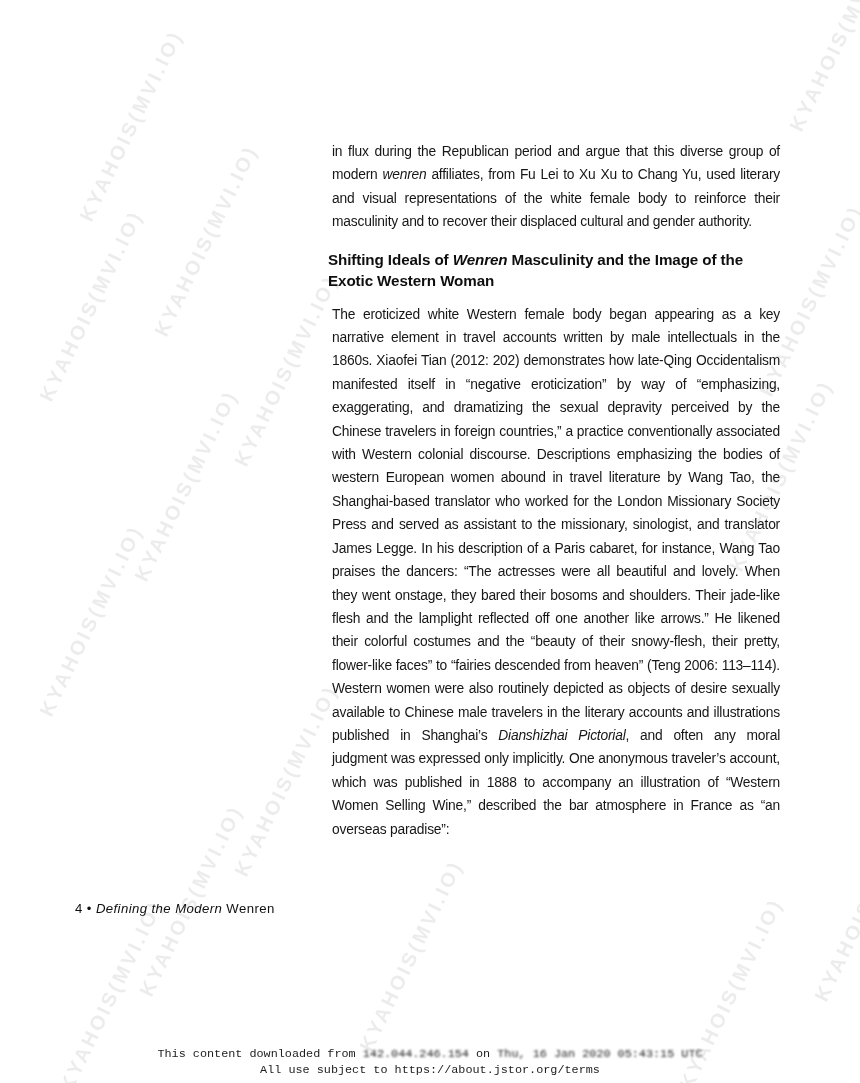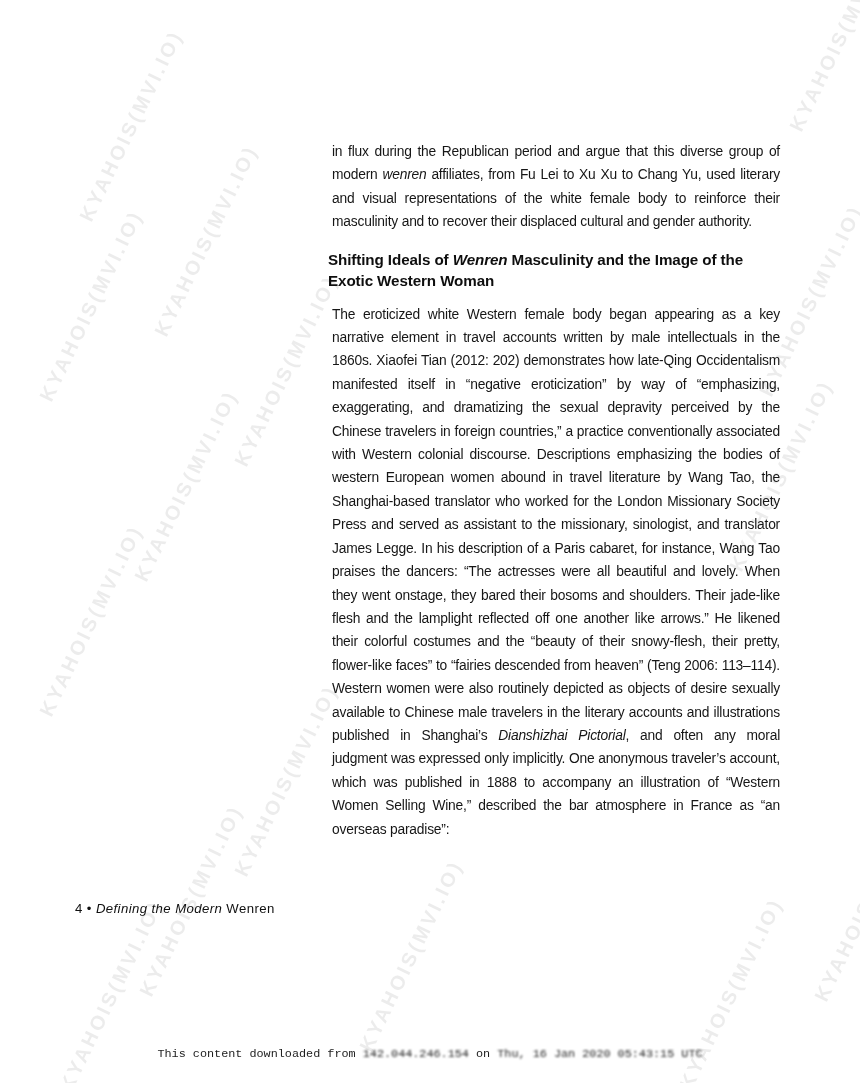--- a/index.html
+++ b/index.html
@@ -94,15 +94,16 @@
   <div class="main">
     <p class="para"><span>in flux during the Republican period and argue that this diverse group of modern </span><span class="it">wenren</span><span> affiliates, from Fu Lei to Xu Xu to Chang Yu, used literary and visual representations of the white female body to reinforce their masculinity and to recover their displaced cultural and gender authority.</span></p>
     <h2 class="heading"><span>Shifting Ideals of </span><span class="it">Wenren</span><span> Masculinity and the Image of the Exotic Western Woman</span></h2>
     <p class="para"><span>The eroticized white Western female body began appearing as a key narrative element in travel accounts written by male intellectuals in the 1860s. Xiaofei Tian (2012: 202) demonstrates how late-Qing Occidentalism manifested itself in “negative eroticization” by way of “emphasizing, exaggerating, and dramatizing the sexual depravity perceived by the Chinese travelers in foreign countries,” a practice conventionally associated with Western colonial discourse. Descriptions emphasizing the bodies of western European women abound in travel literature by Wang Tao, the Shanghai-based translator who worked for the London Missionary Society Press and served as assistant to the missionary, sinologist, and translator James Legge. In his description of a Paris cabaret, for instance, Wang Tao praises the dancers: “The actresses were all beautiful and lovely. When they went onstage, they bared their bosoms and shoulders. Their jade-like flesh and the lamplight reflected off one another like arrows.” He likened their colorful costumes and the “beauty of their snowy-flesh, their pretty, flower-like faces” to “fairies descended from heaven” (Teng 2006: 113–114). Western women were also routinely depicted as objects of desire sexually available to Chinese male travelers in the literary accounts and illustrations published in Shanghai’s </span><span class="it">Dianshizhai Pictorial</span><span>, and often any moral judgment was expressed only implicitly. One anonymous traveler’s account, which was published in 1888 to accompany an illustration of “Western Women Selling Wine,” described the bar atmosphere in France as “an overseas paradise”:</span></p>
   </div>
 
   <div class="footer"><span>4 • </span><span class="it">Defining the Modern </span><span>Wenren</span></div>
 
   <div class="jstor">
     <div><span>This content downloaded from </span><span class="blur">142.044.246.154</span><span> on </span><span class="blur">Thu, 16 Jan 2020 05:43:15 UTC</span></div>
+    <div>All use subject to https://about.jstor.org/terms</div>
   </div>
 
 </div>
 
 </body></html>

